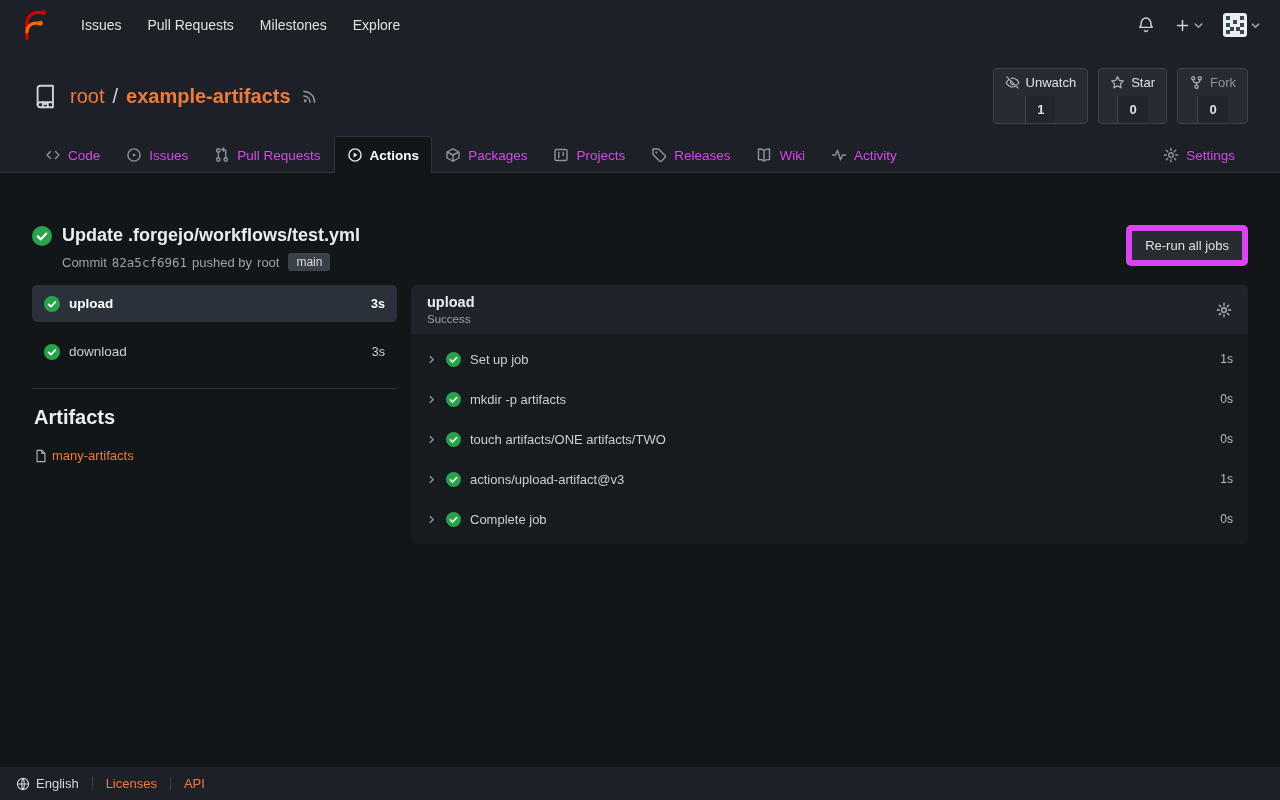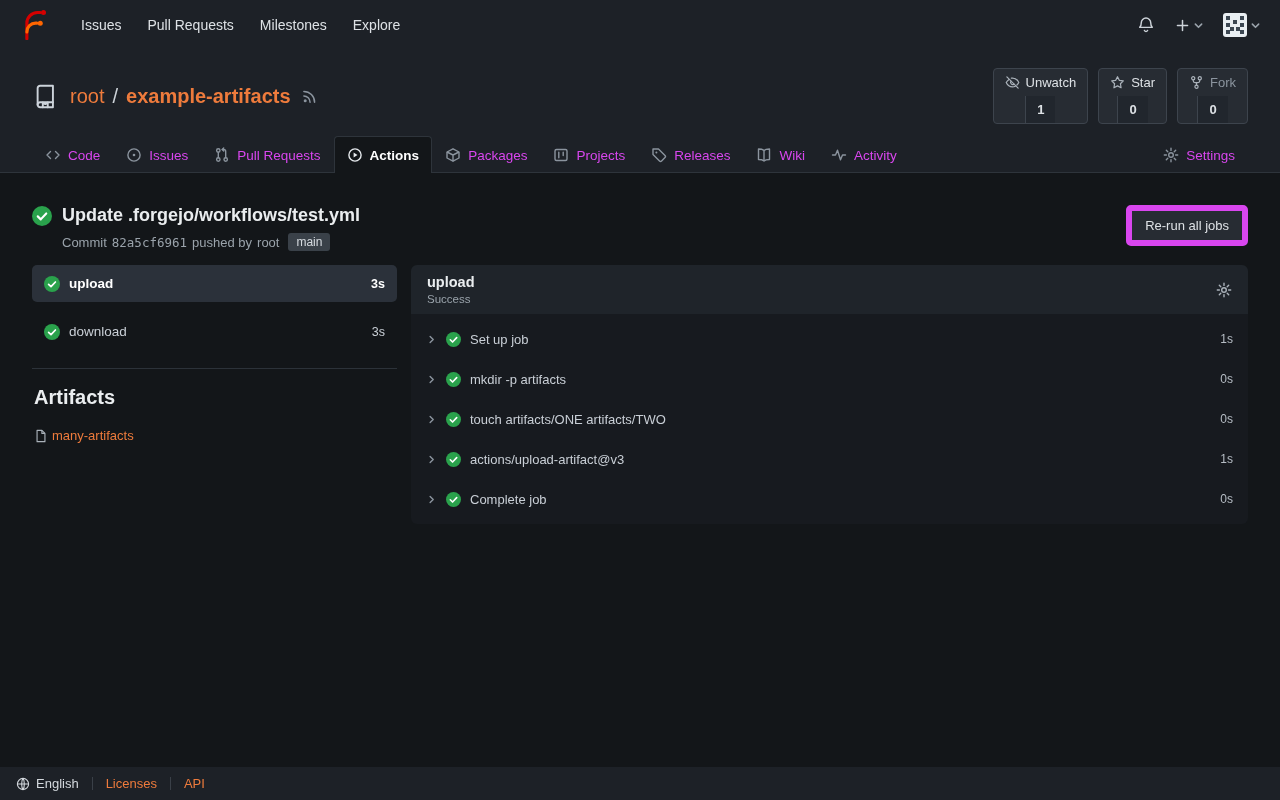--- a/index.html
+++ b/index.html
@@ -39,21 +39,21 @@
   .btn.disabled .btn-main { color:#8b949e; }
   .tabs { display:flex; align-items:flex-end; margin-top:12px; }
   .tab { display:flex; align-items:center; gap:7px; padding:10px 12px; font-size:13.5px; color:#d946ef;
          border:1px solid transparent; border-bottom:none; border-radius:4px 4px 0 0; margin-bottom:-1px; }
   .tab svg { color:#8b949e; }
   .tab.active { background:#131619; border-color:#2e343b; color:#fff; font-weight:600; }
   .tab.active svg { color:#e6eaed; }
   .tab-right { margin-left:auto; }
 
   
-  .content { flex:1; padding:32px 32px; overflow:hidden; }
+  .content { flex:1; padding:32px 32px; overflow:hidden;margin-top:20px; }
   .run-header { display:flex; align-items:flex-start; justify-content:space-between; margin-bottom:14px; }
   .run-title { display:flex; align-items:center; gap:10px; }
   .run-title h1 { font-size:18px; font-weight:700; color:#eaedef; }
   .run-sub { margin-top:7px; margin-left:30px; font-size:13px; color:#9aa3ab; display:flex; align-items:center; gap:5px; }
   .sha { font-family:"DejaVu Sans Mono", monospace; font-size:12.5px; }
   .branch-badge { background:#3a4149; color:#d6dbe0; font-size:12px; padding:2px 8px; border-radius:3px; margin-left:4px; }
   .btn-rerun { background:#272c33; border:6px solid #d946ef; border-radius:5px; color:#dde1e5; font-size:13px; padding:7px 13px; font-family:inherit; cursor:pointer; }
   .check { color:var(--success,#2aa24c); display:flex; flex:0 0 auto; }
 
   .run-body { display:flex; gap:14px; }

